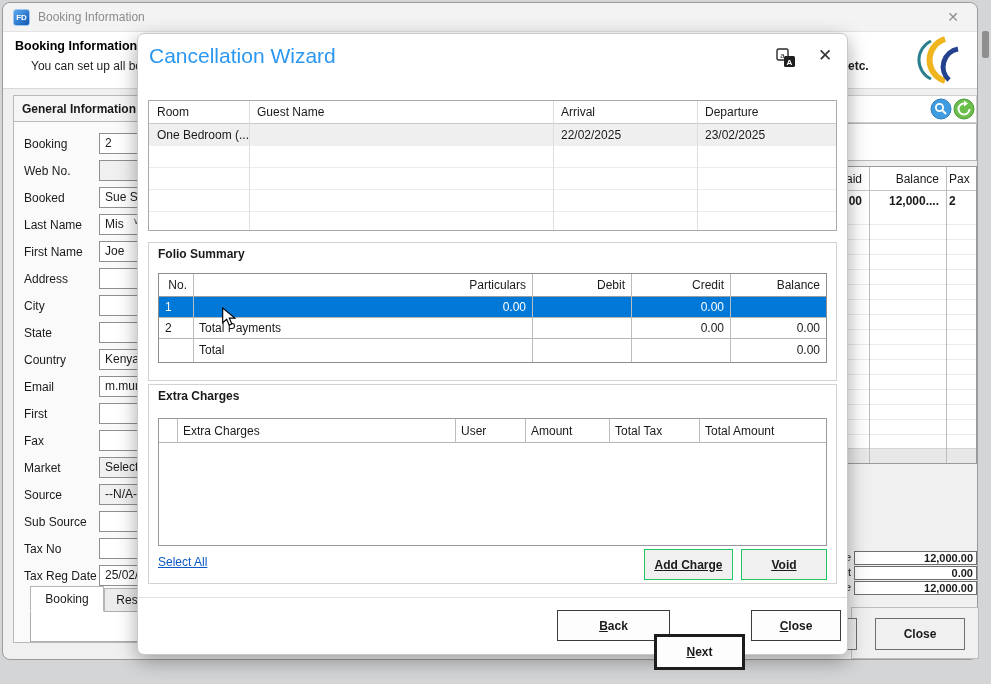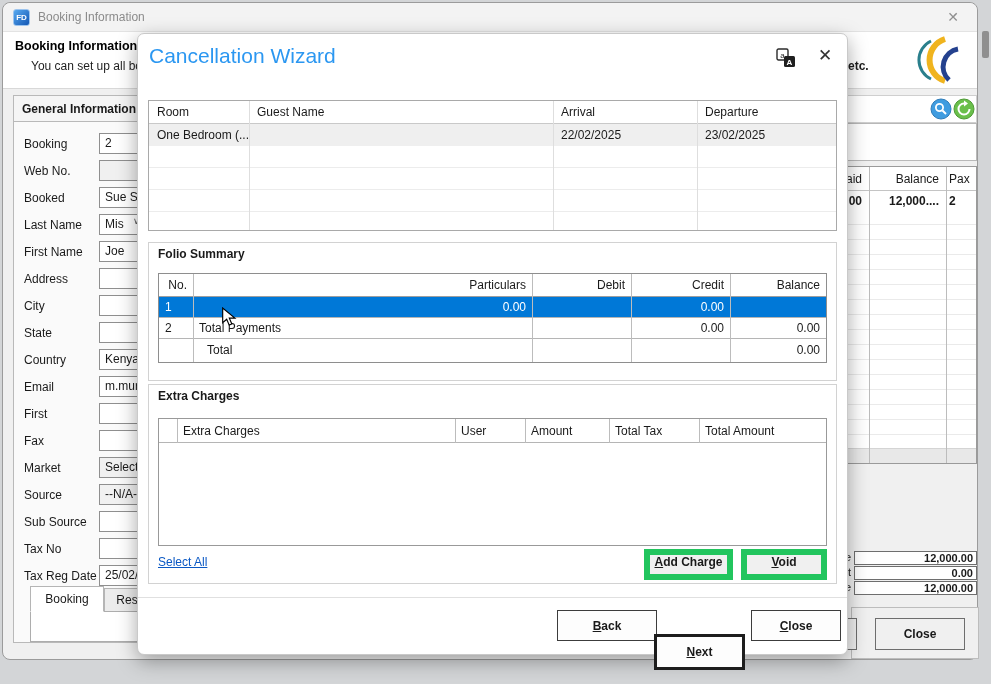--- a/index.html
+++ b/index.html
@@ -99,33 +99,33 @@
 
   .group { position:absolute; left:10px; width:689px; background:#fff;
            border:1px solid #d2d2d2; }
   .g-title { position:absolute; left:9px; top:4px; font-weight:bold; }
   .ftable { position:absolute; left:9px; top:30px; width:669px; height:90px;
             border:1px solid #8e8e8e; background:#fff; }
   .f-head, .f-row { display:grid; grid-template-columns:34px 339px 99px 99px 1fr;
                     align-items:center; }
   .f-head { height:23px; border-bottom:1px solid #9e9e9e;text-align:right; }
   .f-row  { height:21px; border-bottom:1px solid #b5b5b5; }
-  .f-row:last-child { border-bottom:none;gap:8px; }
+  .f-row:last-child { border-bottom:none; }
   .f-head span, .f-row span { padding:0 6px; white-space:nowrap; overflow:hidden; }
   .f-row.sel { background:#0078d7; color:#fff; }
 
   .etable { position:absolute; left:9px; top:33px; width:669px; height:128px;
             border:1px solid #999; background:#fff; }
   .e-head { display:grid; grid-template-columns:18px 278px 70px 84px 90px 1fr;
             height:24px; align-items:center; border-bottom:1px solid #b5b5b5; }
   .e-head span { padding:0 6px; white-space:nowrap; overflow:hidden; }
 
   .link { position:absolute; color:#0a58c4; text-decoration:underline; }
-  .dbtn { position:absolute; background:#f0f0f0; border:6px solid #22c55e;
-          font-weight:bold; display:flex; align-items:flex-start; justify-content:center; }
+  .dbtn { position:absolute; background:#f0f0f0; border:1px solid #22c55e;
+          font-weight:bold; display:flex; align-items:center; justify-content:center;text-decoration:underline; }
   .dlg-sep { position:absolute; left:0; right:0; top:563px; height:1px; background:#e0e0e0; }
   .fbtn { position:absolute; background:#fdfdfd; border:1px solid #3c3c3c; font-weight:bold;
           display:flex; align-items:center; justify-content:center; }
   .fbtn.default { border:3px solid #1d1d1d;margin-top:27px; }
   .mn { display:block; text-align:center; }
   .mn::first-letter { text-decoration:underline; }
 
   .cursor { position:absolute; left:221px; top:307px; z-index:30; }
   .edge-nub { position:absolute; left:982px; top:31px; width:7px; height:27px;
               background:#8f8f8f; border-radius:2px; }
@@ -361,21 +361,21 @@
       <a class="link" style="left:9px;top:170px">Select All</a>
       <div class="dbtn" style="left:495px;top:164px;width:89px;height:31px">
           <span class="mn">Add Charge</span>
         </div>
       <div class="dbtn" style="left:592px;top:164px;width:86px;height:31px">
           <span class="mn">Void</span>
         </div>
     </div>
 
     <div class="dlg-sep"></div>
-    <div class="fbtn" style="left:419px;top:576px;width:100px;height:31px">
+    <div class="fbtn" style="left:419px;top:576px;width:113px;height:31px">
         <span class="mn">Back</span>
       </div>
     <div class="fbtn default" style="left:516px;top:573px;width:91px;height:36px">
         <span class="mn">Next</span>
       </div>
     <div class="fbtn" style="left:613px;top:576px;width:90px;height:31px">
         <span class="mn">Close</span>
       </div>
   </div>
 

